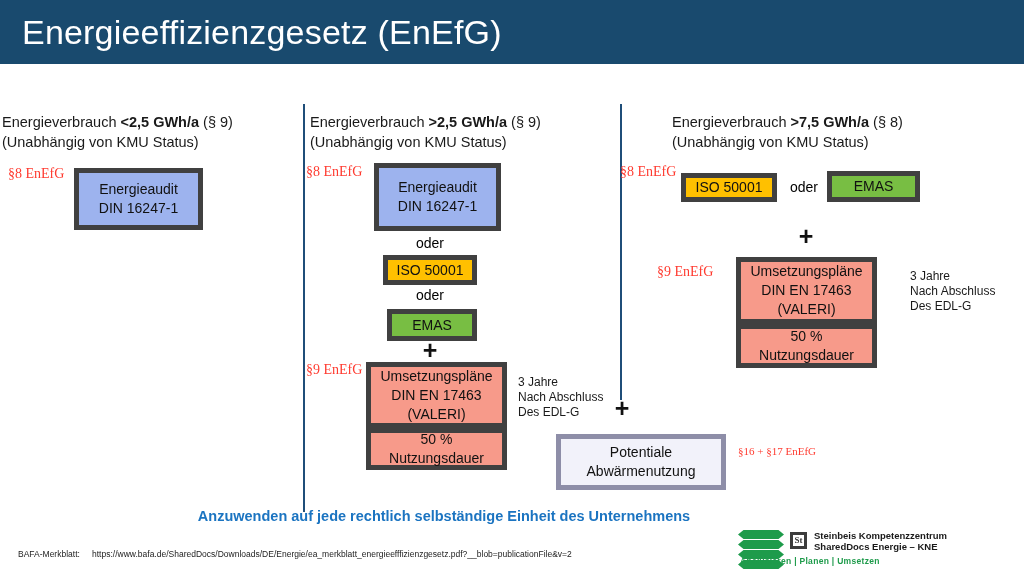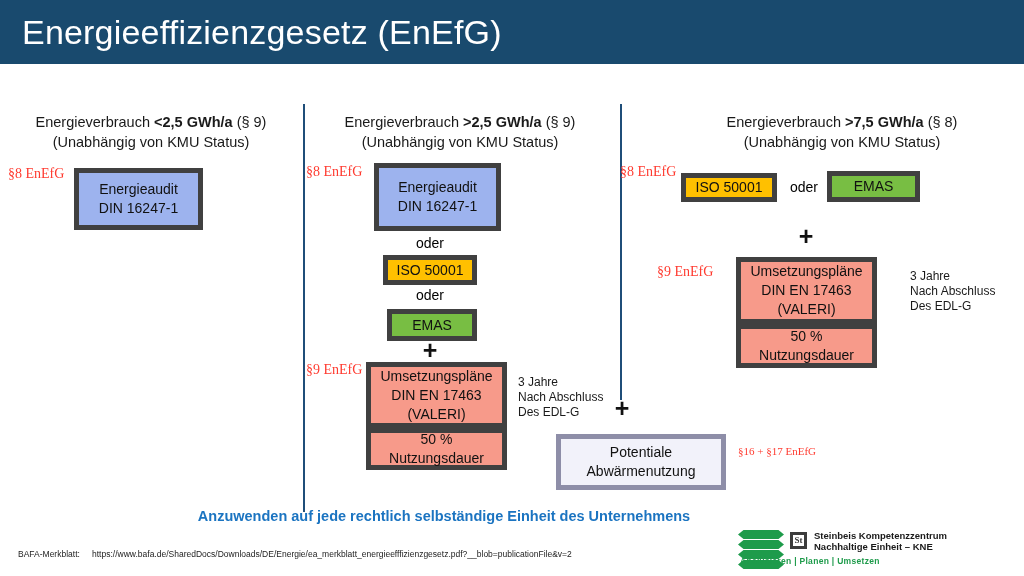--- a/index.html
+++ b/index.html
@@ -28,21 +28,21 @@
 
   
   .divider{
     position:absolute;width:2px;background:#1F4E79;
   }
   #divider-1{left:303px;top:104px;height:408px;}
   #divider-2{left:620px;top:104px;height:296px;}
 
   
   .col-head{
-    position:absolute;text-align:center;
+    position:absolute;text-align:left;
     font-size:14.5px;line-height:20px;color:#1a1a1a;
   }
   .col-head b{font-weight:bold;}
   #head-col1{left:2px;top:112px;width:298px;}
   #head-col2{left:310px;top:112px;width:300px;}
   #head-col3{left:672px;top:112px;width:340px;}
 
   
   .law-tag{
     position:absolute;
@@ -256,17 +256,17 @@
     <div class="logo-stack">
       <span></span>
         <span></span>
         <span></span>
         <span></span>
     </div>
     <div class="logo-mark">
       <i>St</i>
     </div>
     <div class="logo-line1">Steinbeis Kompetenzzentrum</div>
-    <div class="logo-line2">Nachhaltige Einheit – KNE</div>
+    <div class="logo-line2">SharedDocs Energie – KNE</div>
     <div class="logo-tagline">Analysieren | Planen | Umsetzen</div>
   </div>
 
 </div>
 
 </body></html>

